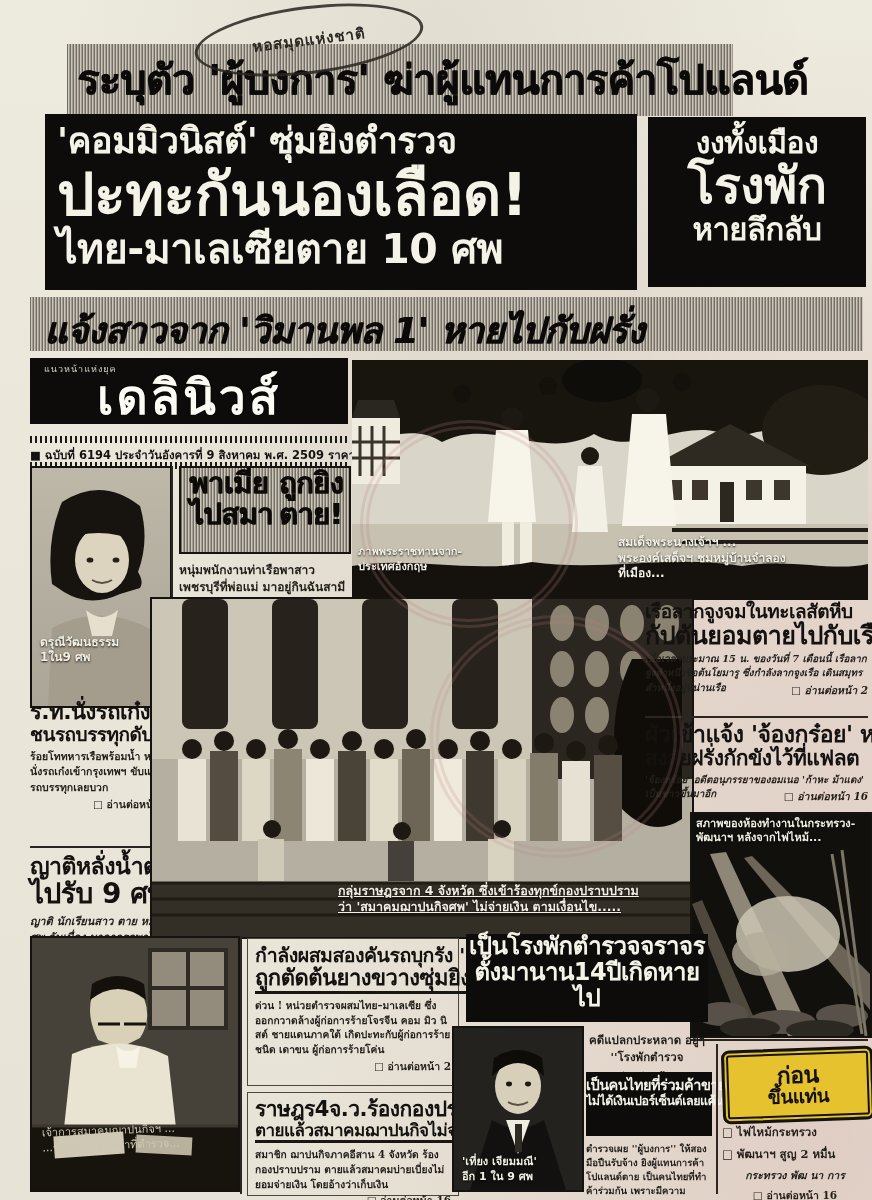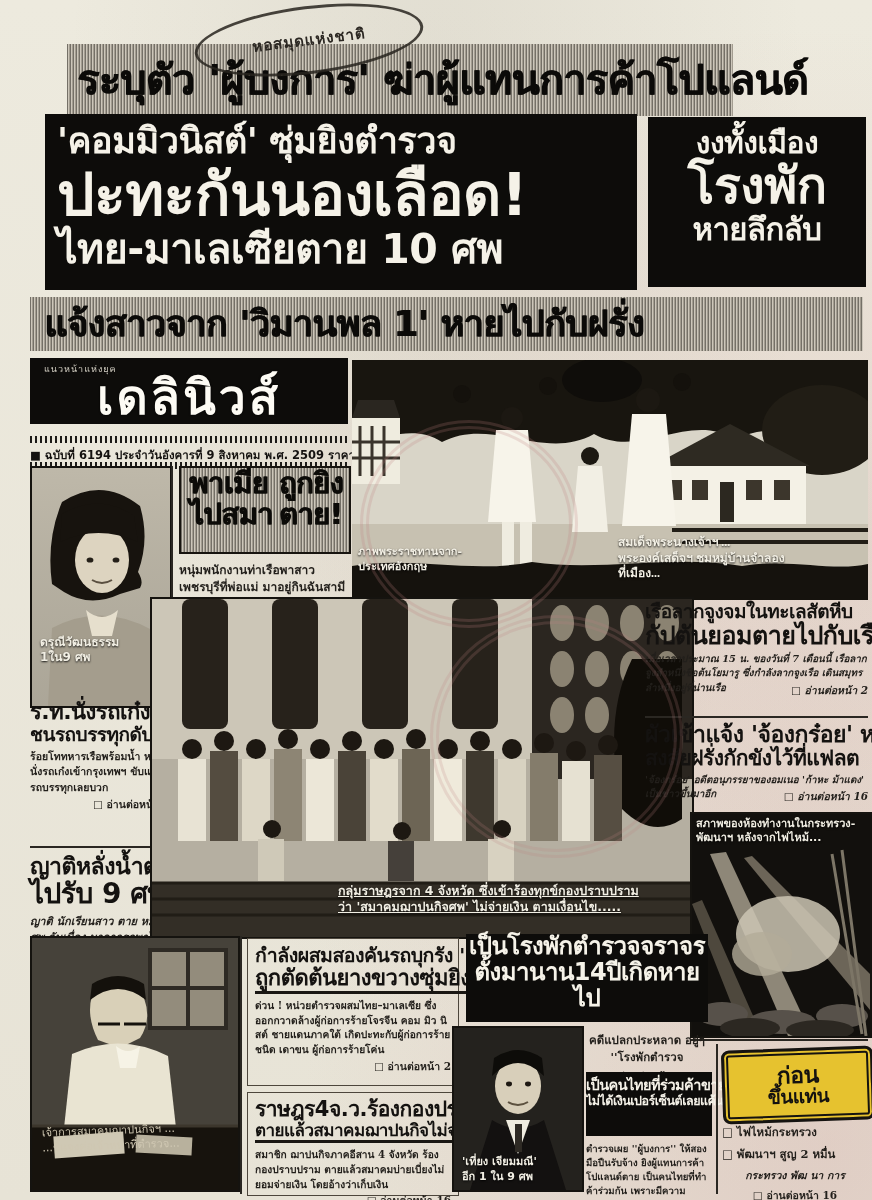--- a/index.html
+++ b/index.html
@@ -48,21 +48,21 @@
     <div class="hl" style="font-size:59px;white-space:nowrap;margin-top:2px;">ปะทะกันนองเลือด!</div>
     <div class="hl" style="font-size:41px;white-space:nowrap;margin-top:0px;">ไทย-มาเลเซียตาย 10 ศพ</div>
   </div>
 
   <div class="abs blackbox" style="left:648px;top:117px;width:218px;height:170px;text-align:center;padding-top:10px;box-sizing:border-box;">
     <div class="hl" style="font-size:30px;">งงทั้งเมือง</div>
     <div class="hl" style="font-size:50px;">โรงพัก</div>
     <div class="hl" style="font-size:31px;">หายลึกลับ</div>
   </div>
 
-  <div class="abs halftone" style="left:30px;top:297px;width:833px;height:54px;display:flex;align-items:center;">
+  <div class="abs halftone" style="left:30px;top:297px;width:833px;height:54px;display:flex;align-items:flex-end;font-style:italic;">
     <span class="hl" style="font-size:36px;color:#0b0a08;padding-left:14px;white-space:nowrap;text-shadow:1px 0 #0b0a08;">แจ้งสาวจาก 'วิมานพล 1' หายไปกับฝรั่ง</span>
   </div>
 
   <div class="abs blackbox" style="left:30px;top:358px;width:318px;height:66px;">
     <span style="position:absolute;left:14px;top:4px;font-size:9px;color:#d8d4c8;letter-spacing:1px;">แนวหน้าแห่งยุค</span>
     <span class="hl" style="position:absolute;left:0;right:0;top:14px;text-align:center;font-size:48px;color:#fdfbf4;
                  letter-spacing:3px;text-shadow:0 0 2px #000;">เดลินิวส์</span>
   </div>
   <div class="abs hatch" style="left:30px;top:436px;width:320px;height:7px;"></div>
   <div class="abs" style="left:30px;top:444px;width:320px;text-align:center;">
@@ -100,21 +100,21 @@
         <circle cx="196" cy="26" r="9" fill="#14110c"></circle>
         <circle cx="330" cy="22" r="9" fill="#14110c"></circle>
       </g>
       <path d="M0,206 c60,-10 120,8 180,-4 c70,10 140,-8 210,4 c50,-8 90,6 126,-2 v36 h-516 z" fill="#15120d"></path>
       <path d="M320,170 h196 M330,182 h186" stroke="#221e17" stroke-width="4"></path>
     </svg>
     <div class="abs cap-light" style="left:6px;bottom:26px;font-size:11px;">
       <div>ภาพพระราชทานจาก-</div>
       <div>ประเทศอังกฤษ</div>
     </div>
-    <div class="abs cap-light" style="left:266px;bottom:18px;font-size:12px;width:244px;font-family:Liberation Serif, serif;">
+    <div class="abs cap-light" style="left:266px;bottom:18px;font-size:12px;width:244px;">
       <div>สมเด็จพระนางเจ้าฯ ...</div>
       <div>พระองค์เสด็จฯ ชมหมู่บ้านจำลอง</div>
       <div>ที่เมือง...</div>
     </div>
   </div>
 
   <div class="abs watermark" style="left:360px;top:420px;width:200px;height:190px;border:9px double rgba(190,128,128,.22);"></div>
   <div class="abs watermark" style="left:430px;top:615px;width:235px;height:225px;border:9px double rgba(190,128,128,.20);"></div>
 
   <div class="abs photo frame" style="left:30px;top:466px;width:138px;height:238px;">

